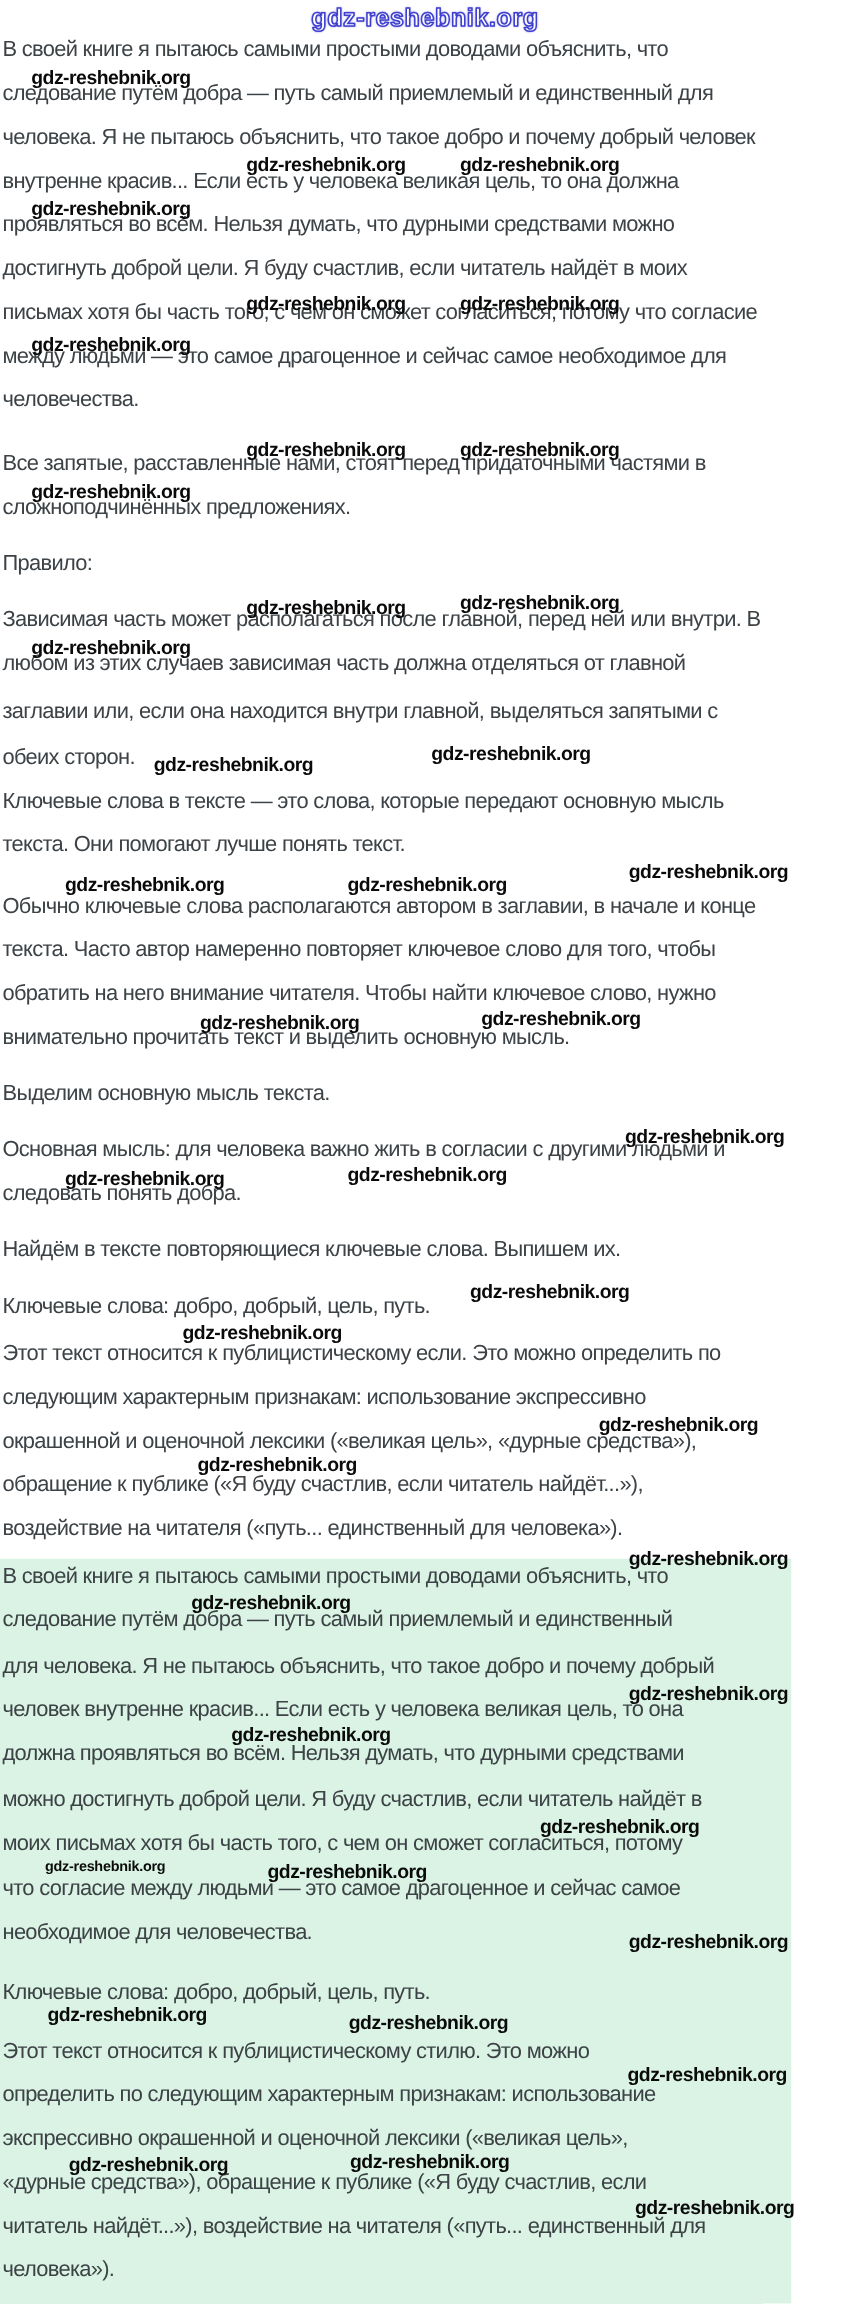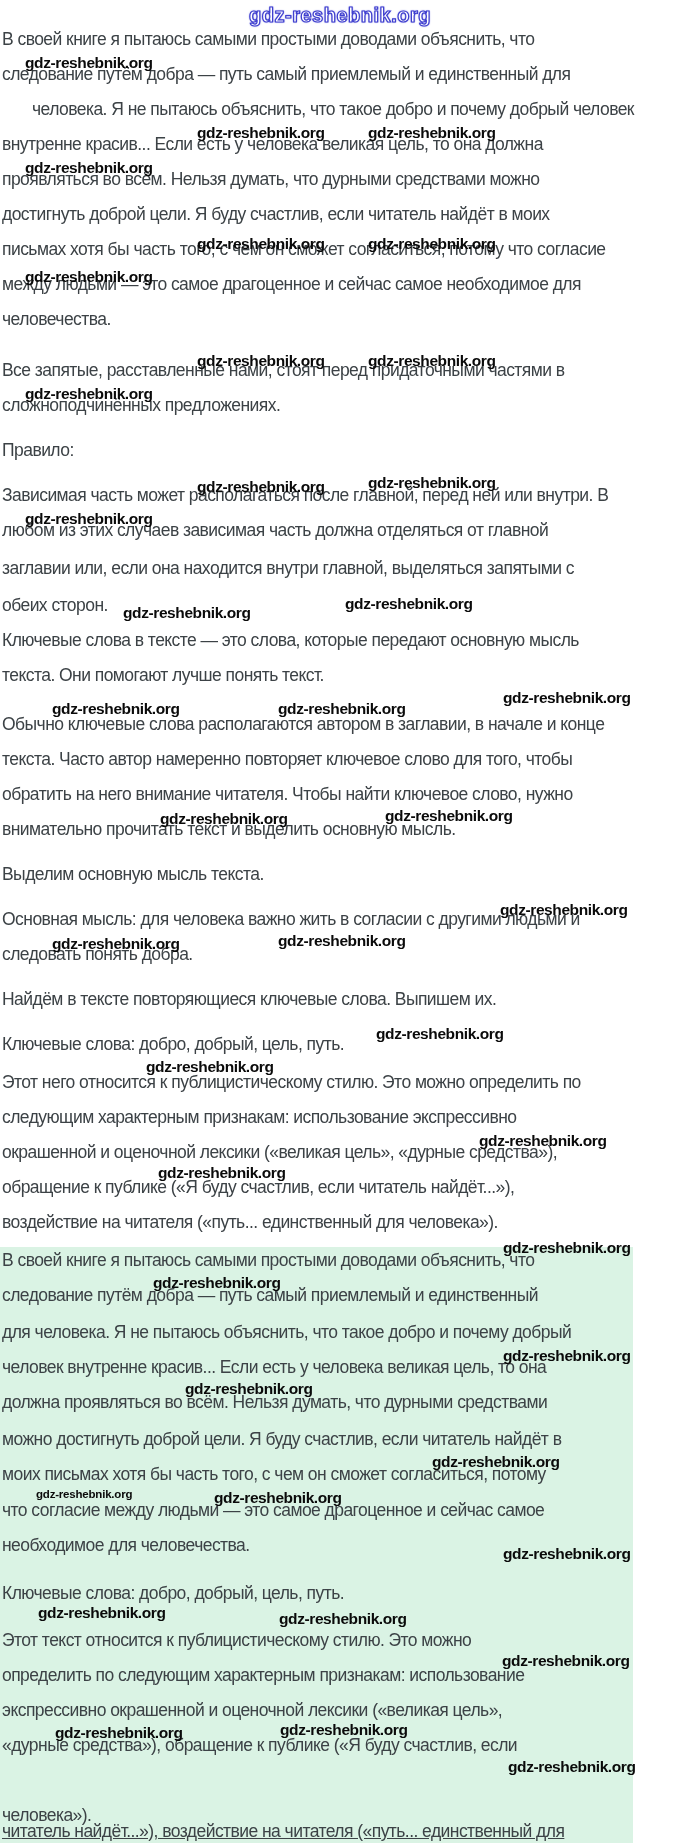--- a/index.html
+++ b/index.html
@@ -29,21 +29,21 @@
 </style>
 </head>
 <body>
 
 <div class="canvas">
   <div class="header-wm">gdz-reshebnik.org</div>
   <div class="highlight" id="highlight-block" style="left: 0px; top: 1247px; width: 633px; height: 596px;"></div>
   <div id="lines-layer">
       <div class="line" style="top: 31px;"><span>В своей книге я пытаюсь самыми простыми доводами объяснить, что</span></div>
       <div class="line" style="top: 66px;"><span>следование путём добра — путь самый приемлемый и единственный для</span></div>
-      <div class="line" style="top: 101px; margin-left: 30px;"><span>человека. Я не пытаюсь объяснить, что такое добро и почему добрый человек</span></div>
+      <div class="line" style="top: 101px;"><span>человека. Я не пытаюсь объяснить, что такое добро и почему добрый человек</span></div>
       <div class="line" style="top: 136px;"><span>внутренне красив... Если есть у человека великая цель, то она должна</span></div>
       <div class="line" style="top: 171px;"><span>проявляться во всём. Нельзя думать, что дурными средствами можно</span></div>
       <div class="line" style="top: 206px;"><span>достигнуть доброй цели. Я буду счастлив, если читатель найдёт в моих</span></div>
       <div class="line" style="top: 241px;"><span>письмах хотя бы часть того, с чем он сможет согласиться, потому что согласие</span></div>
       <div class="line" style="top: 276px;"><span>между людьми — это самое драгоценное и сейчас самое необходимое для</span></div>
       <div class="line" style="top: 311px;"><span>человечества.</span></div>
       <div class="line" style="top: 362px;"><b>Все запятые, расставленные нами, стоят перед придаточными частями в</b></div>
       <div class="line" style="top: 397px; text-align: center;"><b>сложноподчинённых предложениях.</b></div>
       <div class="line" style="top: 442px;"><b>Правило:</b></div>
       <div class="line" style="top: 487px;"><span>Зависимая часть может располагаться после главной, перед ней или внутри. В</span></div>
@@ -54,40 +54,40 @@
       <div class="line" style="top: 667px;"><span>текста. Они помогают лучше понять текст.</span></div>
       <div class="line" style="top: 716px;"><span>Обычно ключевые слова располагаются автором в заглавии, в начале и конце</span></div>
       <div class="line" style="top: 751px;"><span>текста. Часто автор намеренно повторяет ключевое слово для того, чтобы</span></div>
       <div class="line" style="top: 786px;"><span>обратить на него внимание читателя. Чтобы найти ключевое слово, нужно</span></div>
       <div class="line" style="top: 821px;"><span>внимательно прочитать текст и выделить основную мысль.</span></div>
       <div class="line" style="top: 866px;"><b>Выделим основную мысль текста.</b></div>
       <div class="line" style="top: 911px;"><b>Основная мысль:</b><span> для человека важно жить в согласии с другими людьми и</span></div>
       <div class="line" style="top: 946px;"><span>следовать понять добра.</span></div>
       <div class="line" style="top: 991px;"><b>Найдём в тексте повторяющиеся ключевые слова. Выпишем их.</b></div>
       <div class="line" style="top: 1036px;"><b>Ключевые слова:</b><span> добро, добрый, цель, путь.</span></div>
-      <div class="line" style="top: 1074px;"><span>Этот него относится к публицистическому стилю. Это можно определить по</span></div>
+      <div class="line" style="top: 1074px;"><span>Этот текст относится к публицистическому если. Это можно определить по</span></div>
       <div class="line" style="top: 1109px;"><span>следующим характерным признакам: использование экспрессивно</span></div>
       <div class="line" style="top: 1144px;"><span>окрашенной и оценочной лексики («великая цель», «дурные средства»),</span></div>
       <div class="line" style="top: 1179px;"><span>обращение к публике («Я буду счастлив, если читатель найдёт...»),</span></div>
       <div class="line" style="top: 1214px; text-align: center;"><span>воздействие на читателя («путь... единственный для человека»).</span></div>
       <div class="line" style="top: 1252px;"><span>В своей книге я пытаюсь самыми простыми доводами объяснить, что</span></div>
       <div class="line" style="top: 1287px;"><span>следование путём добра — путь самый приемлемый и единственный</span></div>
       <div class="line" style="top: 1324px;"><span>для человека. Я не пытаюсь объяснить, что такое добро и почему добрый</span></div>
       <div class="line" style="top: 1359px;"><span>человек внутренне красив... Если есть у человека великая цель, то она</span></div>
       <div class="line" style="top: 1394px;"><span>должна проявляться во всём. Нельзя думать, что дурными средствами</span></div>
       <div class="line" style="top: 1431px;"><span>можно достигнуть доброй цели. Я буду счастлив, если читатель найдёт в</span></div>
       <div class="line" style="top: 1466px;"><span>моих письмах хотя бы часть того, с чем он сможет согласиться, потому</span></div>
       <div class="line" style="top: 1502px;"><span>что согласие между людьми — это самое драгоценное и сейчас самое</span></div>
       <div class="line" style="top: 1537px; text-align: center;"><span>необходимое для человечества.</span></div>
       <div class="line" style="top: 1585px;"><b>Ключевые слова:</b><span> добро, добрый, цель, путь.</span></div>
       <div class="line" style="top: 1632px;"><span>Этот текст относится к публицистическому стилю. Это можно</span></div>
       <div class="line" style="top: 1667px;"><span>определить по следующим характерным признакам: использование</span></div>
       <div class="line" style="top: 1702px;"><span>экспрессивно окрашенной и оценочной лексики («великая цель»,</span></div>
       <div class="line" style="top: 1737px;"><span>«дурные средства»), обращение к публике («Я буду счастлив, если</span></div>
-      <div class="line" style="top: 1823px; text-decoration: underline;"><span>читатель найдёт...»), воздействие на читателя («путь... единственный для</span></div>
+      <div class="line" style="top: 1772px;"><span>читатель найдёт...»), воздействие на читателя («путь... единственный для</span></div>
       <div class="line" style="top: 1807px;"><span>человека»).</span></div>
     </div>
   <div id="watermarks-layer">
       <span class="wm" style="left: 25px; top: 55px;">gdz-reshebnik.org</span>
       <span class="wm" style="left: 197px; top: 125px;">gdz-reshebnik.org</span>
       <span class="wm" style="left: 368px; top: 125px;">gdz-reshebnik.org</span>
       <span class="wm" style="left: 25px; top: 160px;">gdz-reshebnik.org</span>
       <span class="wm" style="left: 197px; top: 236px;">gdz-reshebnik.org</span>
       <span class="wm" style="left: 368px; top: 236px;">gdz-reshebnik.org</span>
       <span class="wm" style="left: 25px; top: 269px;">gdz-reshebnik.org</span>

